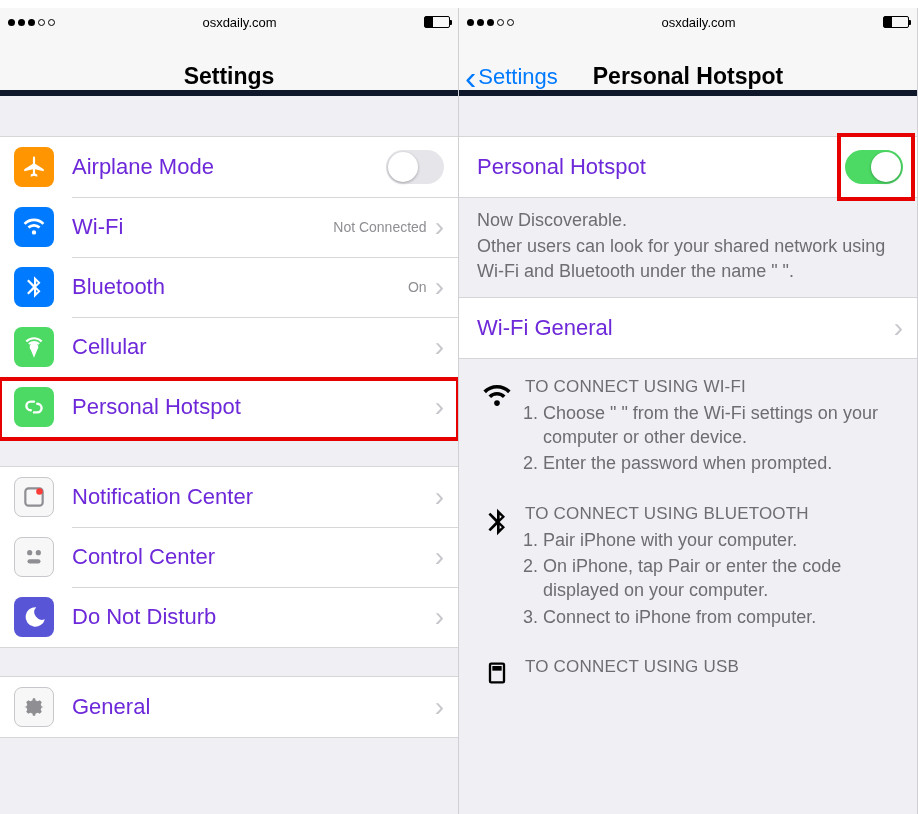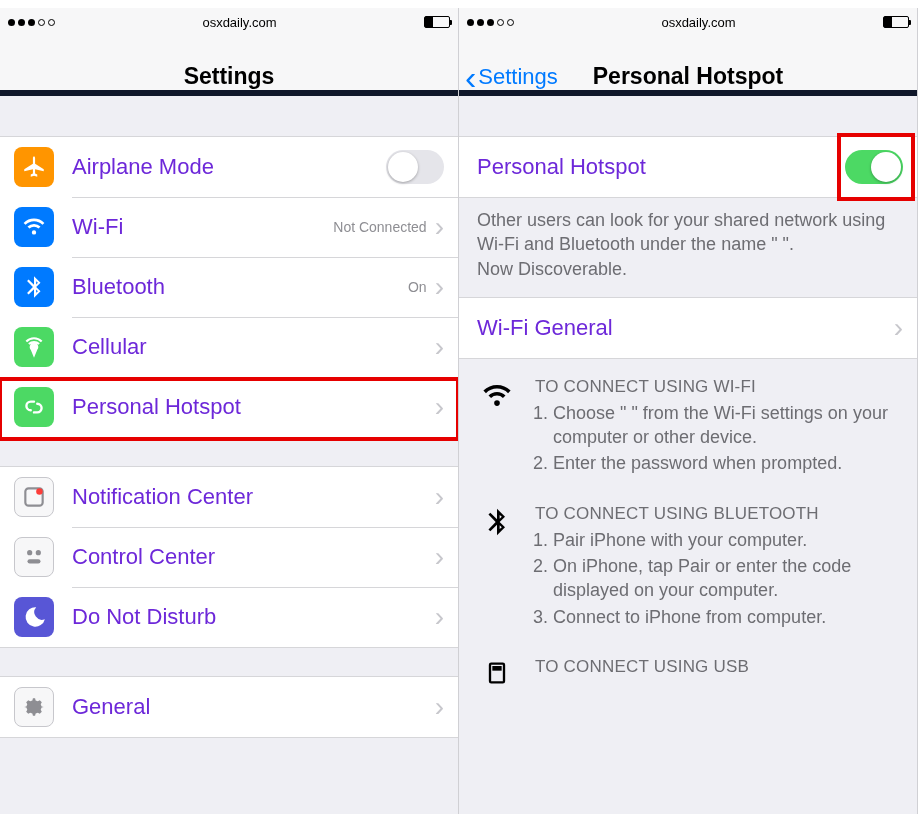--- a/index.html
+++ b/index.html
@@ -105,21 +105,21 @@
   .highlight-red {
     position: absolute; border: 4px solid #e60000; pointer-events: none;
   }
 
   .footer-text {
     padding: 10px 18px 14px 18px;
     font-size: 18px; color: #6d6d72; line-height: 1.35;
   }
 
   .instruct {
-    display: flex; gap: 18px; padding: 18px 18px 8px 18px;
+    display: flex; gap: 8px; padding: 18px 18px 8px 18px;
   }
   .instruct .sym {
     width: 40px; flex-shrink: 0; display: flex; align-items: flex-start;
     justify-content: center; padding-top: 2px;
   }
   .instruct .body { flex: 1; }
   .instruct .hdr {
     font-size: 17px; color: #6d6d72; letter-spacing: 0.2px;
     margin-bottom: 4px;
   }
@@ -317,22 +317,22 @@
         <div class="label">Personal Hotspot</div>
         <div class="spacer"></div>
         <div class="toggle on">
             <div class="knob"></div>
           </div>
       </div>
       <div class="highlight-red" style="right:2px; top:-4px; width:78px; height:68px;"></div>
     </div>
 
     <div class="footer-text">
+      <div style="margin-bottom:2px">Now Discoverable.</div>
       <div>Other users can look for your shared network using Wi-Fi and Bluetooth under the name "                       ".</div>
-      <div style="margin-bottom:2px">Now Discoverable.</div>
     </div>
 
     <div class="group">
       <div class="row noicon" style="padding-left:18px">
         <div class="label">Wi-Fi General</div>
         <div class="spacer"></div>
         <div class="chevron">›</div>
       </div>
     </div>
 

